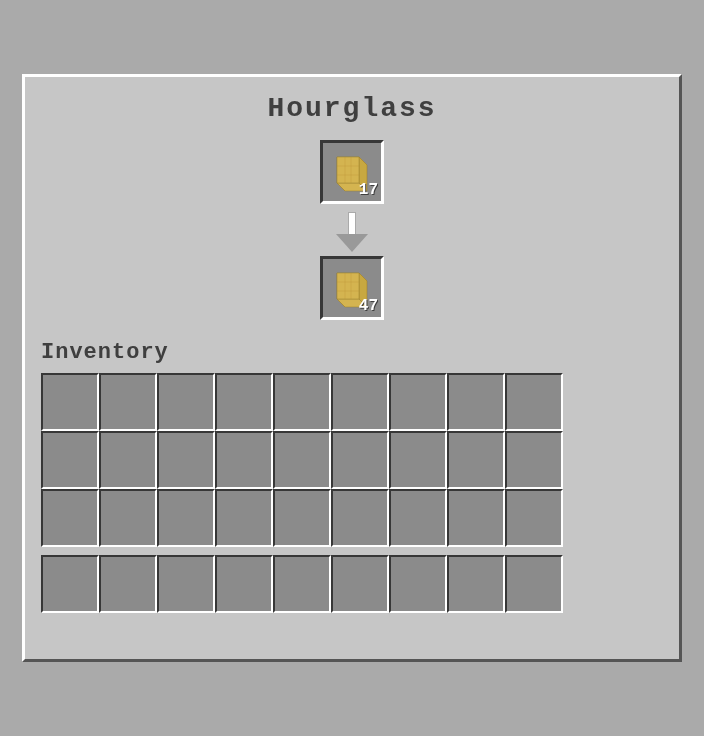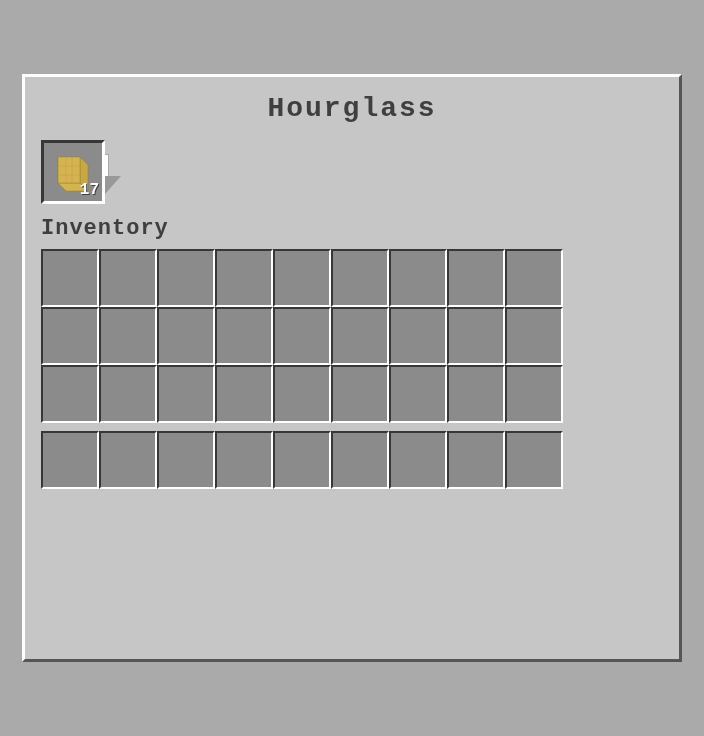--- a/index.html
+++ b/index.html
@@ -30,21 +30,21 @@
       font-size: 28px;
       font-weight: bold;
       color: #3f3f3f;
       margin-bottom: 16px;
       font-family: 'Courier New', monospace;
       letter-spacing: 2px;
     }
 
     .upper-section {
       display: flex;
-      flex-direction: row;
+      flex-direction: column;
       align-items: center;
     }
 
     .item-slot {
       width: 64px;
       height: 64px;
       background: #8b8b8b;
       border: 3px solid #000000;
       border-top-color: #373737;
       border-left-color: #373737;
@@ -88,21 +88,21 @@
     .arrow-head {
       width: 0;
       height: 0;
       border-left: 16px solid transparent;
       border-right: 16px solid transparent;
       border-top: 18px solid #999999;
       margin-top: -1px;
     }
 
     .inventory-section {
-      margin-top: 12px;
+      margin-top: 20px;
     }
 
     .inventory-label {
       font-size: 22px;
       font-weight: bold;
       color: #3f3f3f;
       margin-bottom: 8px;
       font-family: 'Courier New', monospace;
       letter-spacing: 1px;
     }
@@ -173,20 +173,39 @@
         <line x1="22" y1="8" x2="22" y2="34" stroke="#b89030" stroke-width="0.5" opacity="0.6"></line>
       </svg>
       <span class="item-count">17</span>
     </div>
 
     <div class="arrow-down">
       <div class="arrow-shaft"></div>
       <div class="arrow-head"></div>
     </div>
 
+    <div class="item-slot">
+      <svg class="block-svg" viewBox="0 0 46 46" xmlns="http://www.w3.org/2000/svg">
+
+        <polygon points="8,8 30,8 38,16 16,16" fill="#e8d878" stroke="#9a8830" stroke-width="0.5"></polygon>
+
+        <polygon points="8,8 8,34 16,42 16,16" fill="#b89838" stroke="#8a7020" stroke-width="0.5"></polygon>
+
+        <polygon points="30,8 38,16 38,42 30,34" fill="#c8a840" stroke="#9a7828" stroke-width="0.5"></polygon>
+
+        <polygon points="8,34 16,42 38,42 30,34" fill="#d4b450" stroke="#9a8030" stroke-width="0.5"></polygon>
+
+        <polygon points="8,8 30,8 30,34 8,34" fill="#d4b450" stroke="#9a8030" stroke-width="0.5"></polygon>
+        <line x1="8" y1="17" x2="30" y2="17" stroke="#b89030" stroke-width="0.5" opacity="0.6"></line>
+        <line x1="8" y1="26" x2="30" y2="26" stroke="#b89030" stroke-width="0.5" opacity="0.6"></line>
+        <line x1="16" y1="8" x2="16" y2="34" stroke="#b89030" stroke-width="0.5" opacity="0.6"></line>
+        <line x1="22" y1="8" x2="22" y2="34" stroke="#b89030" stroke-width="0.5" opacity="0.6"></line>
+      </svg>
+      <span class="item-count">47</span>
+    </div>
 
   </div>
 
   <div class="inventory-section">
     <div class="inventory-label">Inventory</div>
 
     <div class="inventory-grid">
 
       <div class="inventory-row">
         <div class="inv-slot"></div>

